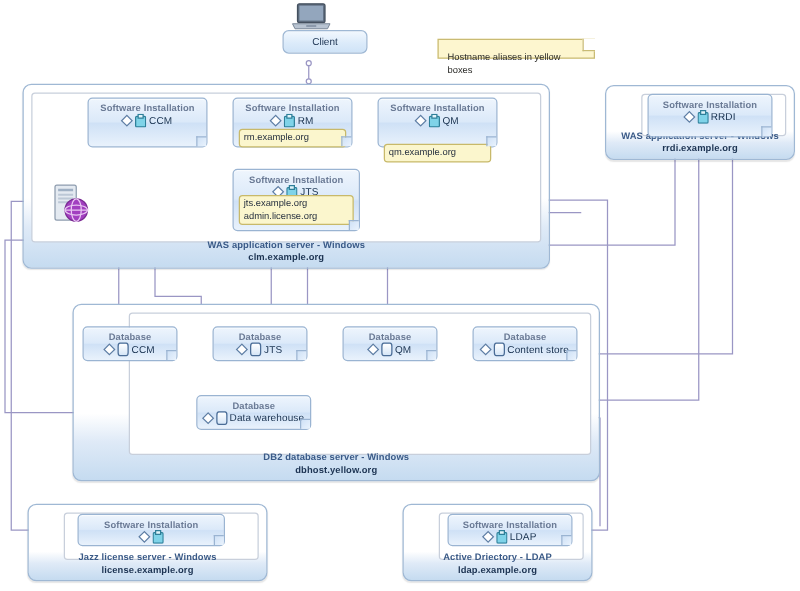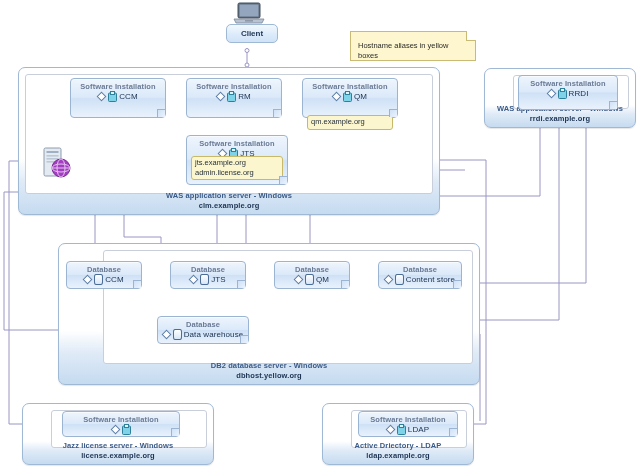--- a/index.html
+++ b/index.html
@@ -225,21 +225,21 @@
   </svg>
 
   <div class="svr-icon" style="left:232px; top:2px;">
     <svg width="34" height="24" viewBox="0 0 34 24">
       <rect x="6" y="1" width="22" height="15" rx="1.5" fill="#5d6b7d" stroke="#44505f"></rect>
       <rect x="7.5" y="2.5" width="19" height="12" fill="#93a6bd"></rect>
       <path d="M2 17 H32 L30 21 H4 Z" fill="#b9c4d2" stroke="#7a8797" stroke-width="0.8"></path>
       <rect x="13" y="18" width="8" height="1.6" fill="#8c99ab"></rect>
     </svg>
   </div>
-  <div class="clientbox" style="left:226px; top:24px; width:52px; height:19px;font-weight:bold;">
+  <div class="clientbox" style="left:226px; top:24px; width:68px; height:19px;">
     <span>Client</span>
   </div>
 
   <div class="envbox" style="left:18px; top:67px; width:422px; height:148px;">
     <div class="inner" style="height:120px;"></div>
 
     <div class="svr-icon" style="left:22px; top:78px;">
       <svg width="34" height="36" viewBox="0 0 34 36">
         <rect x="3" y="2" width="17" height="28" rx="1.5" fill="#e4eaf1" stroke="#8d9cae"></rect>
         <rect x="5.5" y="5" width="12" height="2" fill="#9fb0c4"></rect>
@@ -275,20 +275,23 @@
   <div class="unit" style="left:186px; top:78px; width:96px; height:40px;">
     <div class="stereo">Software Installation</div>
     <div class="namerow">
       <span class="icn icn-diamond"></span>
       <svg width="9" height="11" viewBox="0 0 9 11">
         <rect x="0.5" y="2" width="8" height="8.5" rx="1" fill="#7fd3e8" stroke="#2e7f99"></rect>
         <rect x="2.5" y="0.5" width="4" height="3" fill="#dff4fa" stroke="#2e7f99"></rect>
       </svg>
       <span class="lbl">RM</span>
     </div>
+    <div class="alias" style="top:24px;">
+      <div>rm.example.org</div>
+    </div>
     <div class="corner"></div>
   </div>
 
   <div class="unit" style="left:302px; top:78px; width:96px; height:40px;">
     <div class="stereo">Software Installation</div>
     <div class="namerow">
       <span class="icn icn-diamond"></span>
       <svg width="9" height="11" viewBox="0 0 9 11">
         <rect x="0.5" y="2" width="8" height="8.5" rx="1" fill="#7fd3e8" stroke="#2e7f99"></rect>
         <rect x="2.5" y="0.5" width="4" height="3" fill="#dff4fa" stroke="#2e7f99"></rect>
@@ -311,21 +314,21 @@
       </svg>
       <span class="lbl">JTS</span>
     </div>
     <div class="alias" style="top:20px;">
       <div>jts.example.org</div>
       <div>admin.license.org</div>
     </div>
     <div class="corner"></div>
   </div>
 
-  <div class="note" style="left:350px; top:31px; width:126px; height:30px;">
+  <div class="note" style="left:350px; top:31px; width:126px; height:16px;">
     <div class="fold"></div>
     <span>Hostname aliases in yellow boxes</span>
   </div>
 
   <div class="envbox" style="left:484px; top:68px; width:152px; height:60px;">
     <div class="inner" style="height:34px; left:28px;"></div>
 
     <div class="envcaption">
       <div>WAS application server - Windows</div>
       <div class="host">rrdi.example.org</div>

